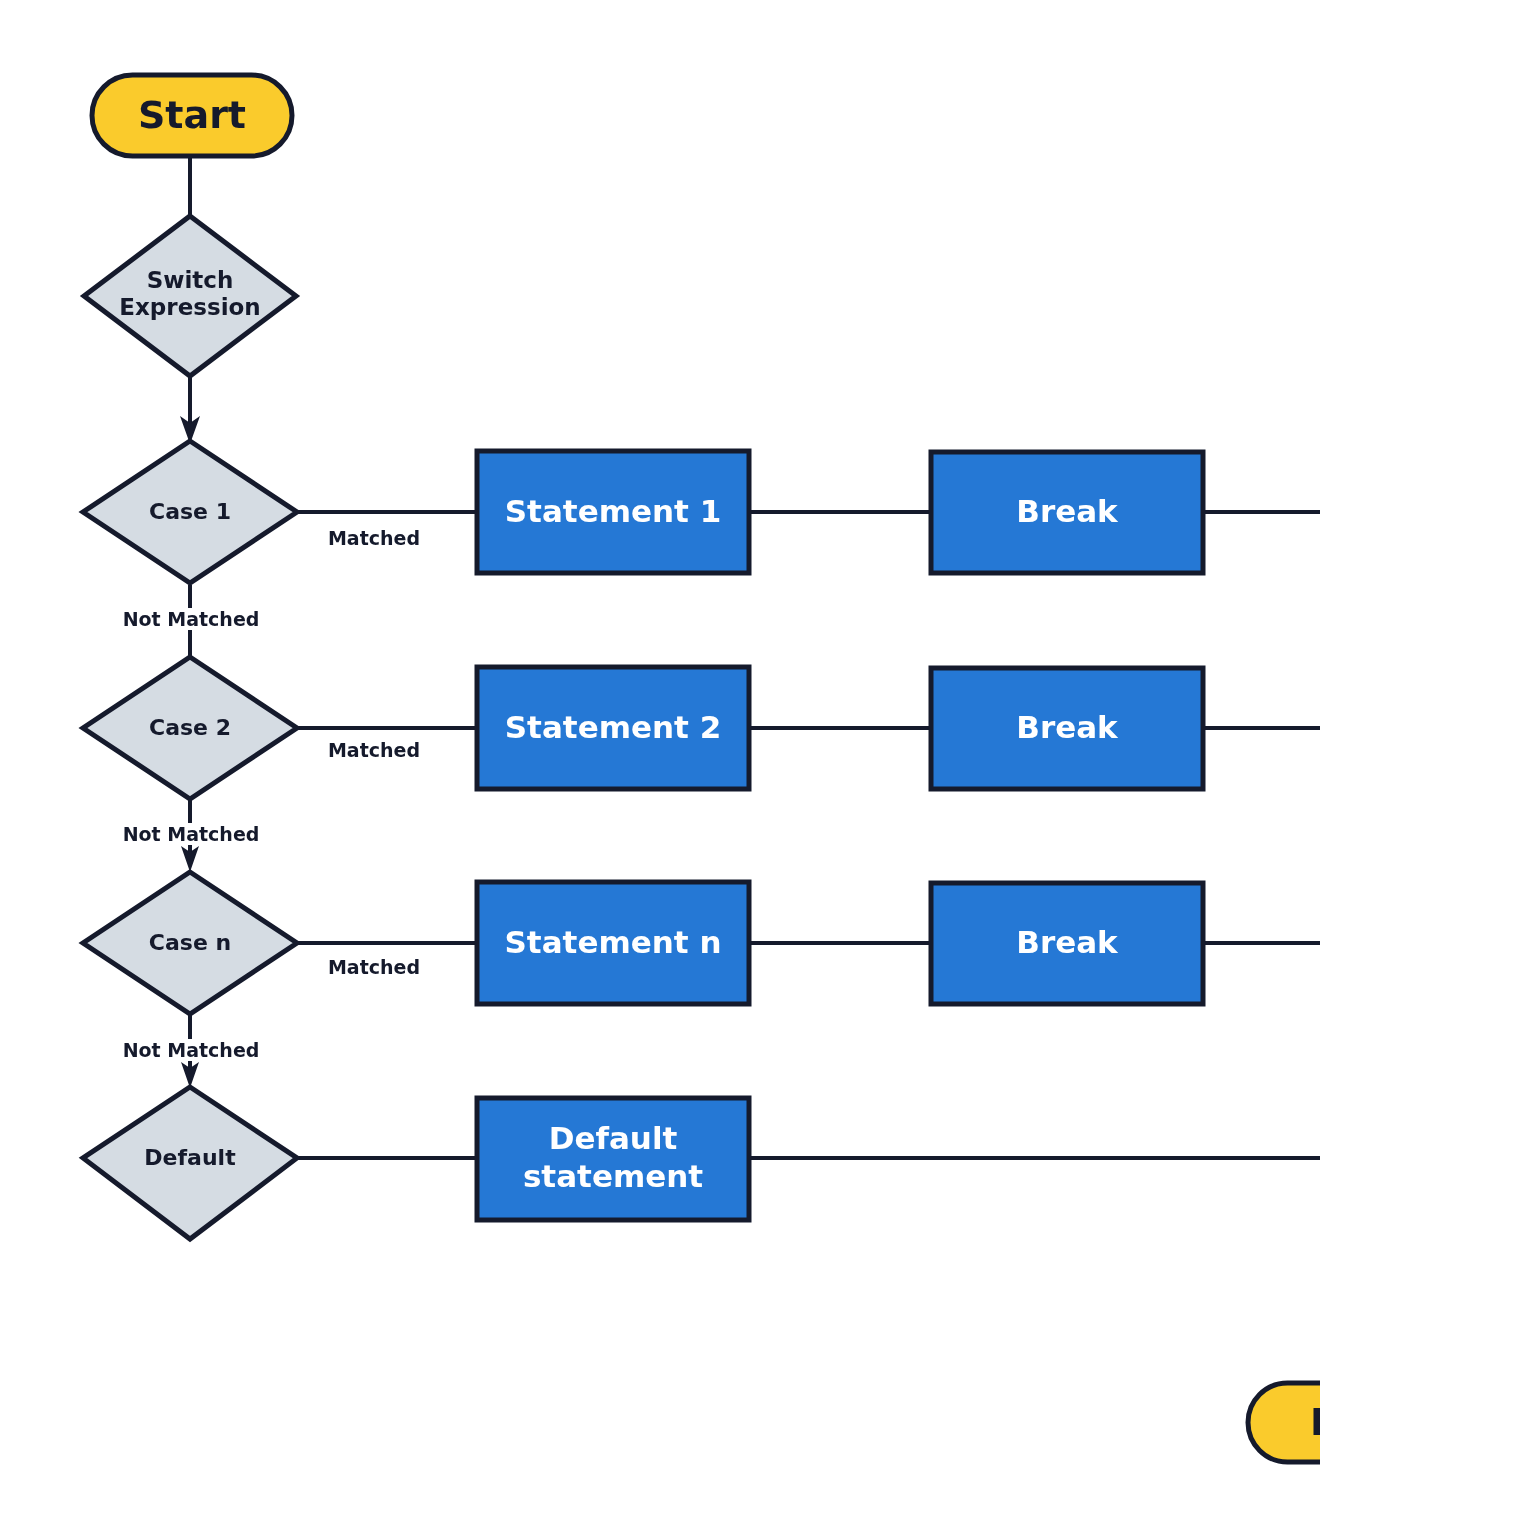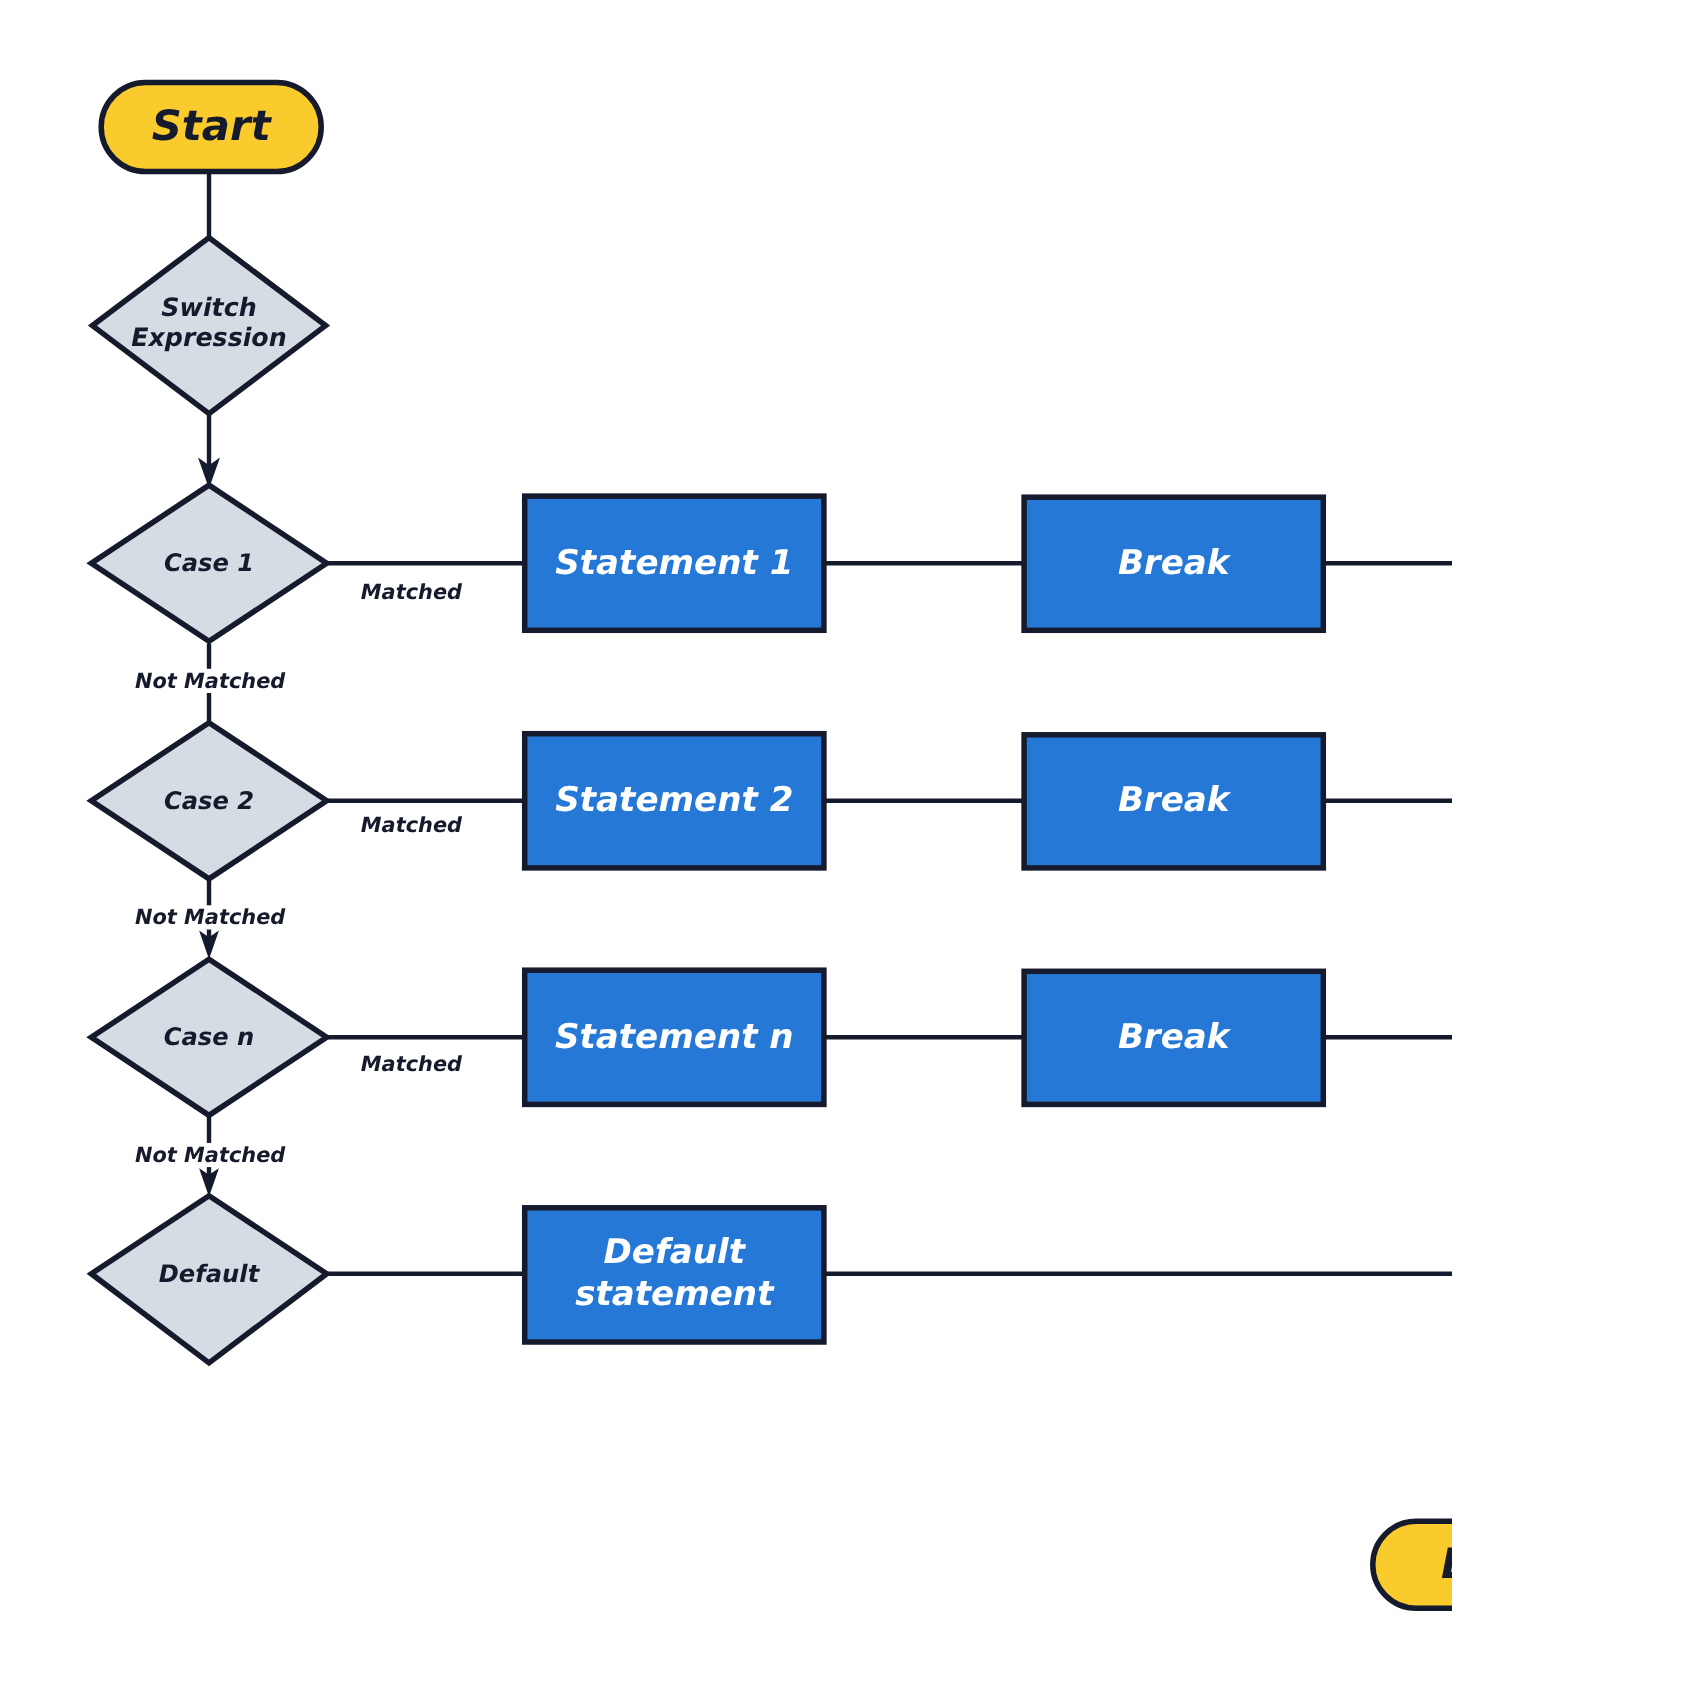--- a/index.html
+++ b/index.html
@@ -7,21 +7,20 @@
     padding: 0;
     background: #ffffff;
   }
   #canvas {
     position: relative;
     width: 1320px;
     height: 1536px;
     background: #ffffff;
     font-family: "DejaVu Sans", sans-serif;
     overflow: hidden;
-    font-style: italic;
   }
   svg.flow {
     position: absolute;
     top: 0;
     left: 0;
     width: 1536px;
     height: 1536px;
   }
   .node-text {
     font-family: "DejaVu Sans", sans-serif;

